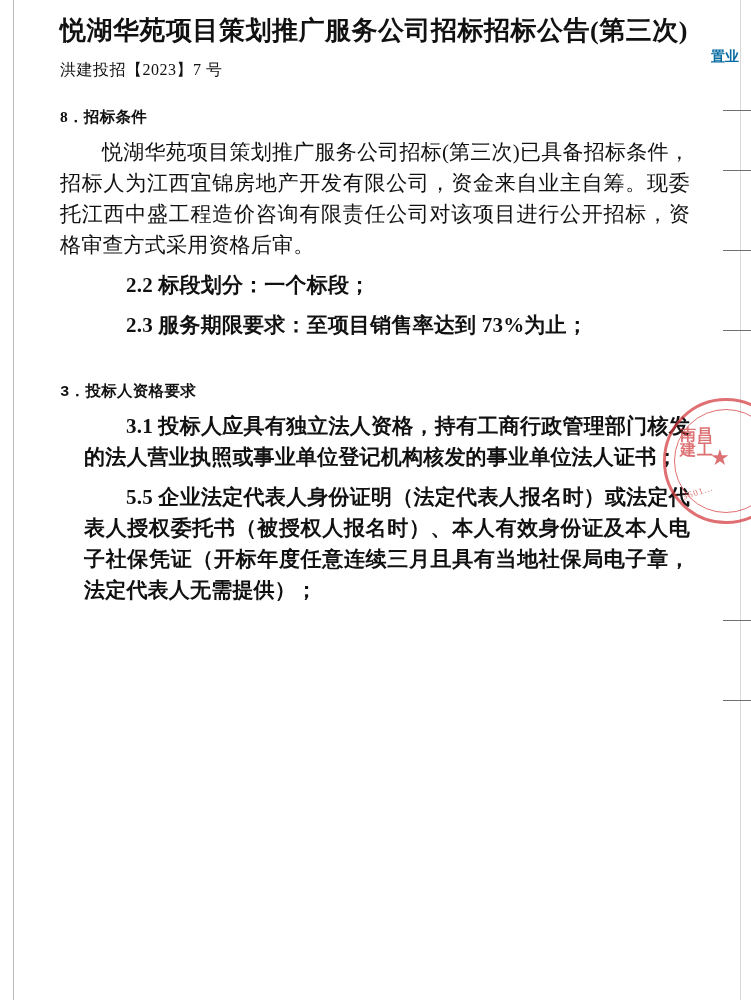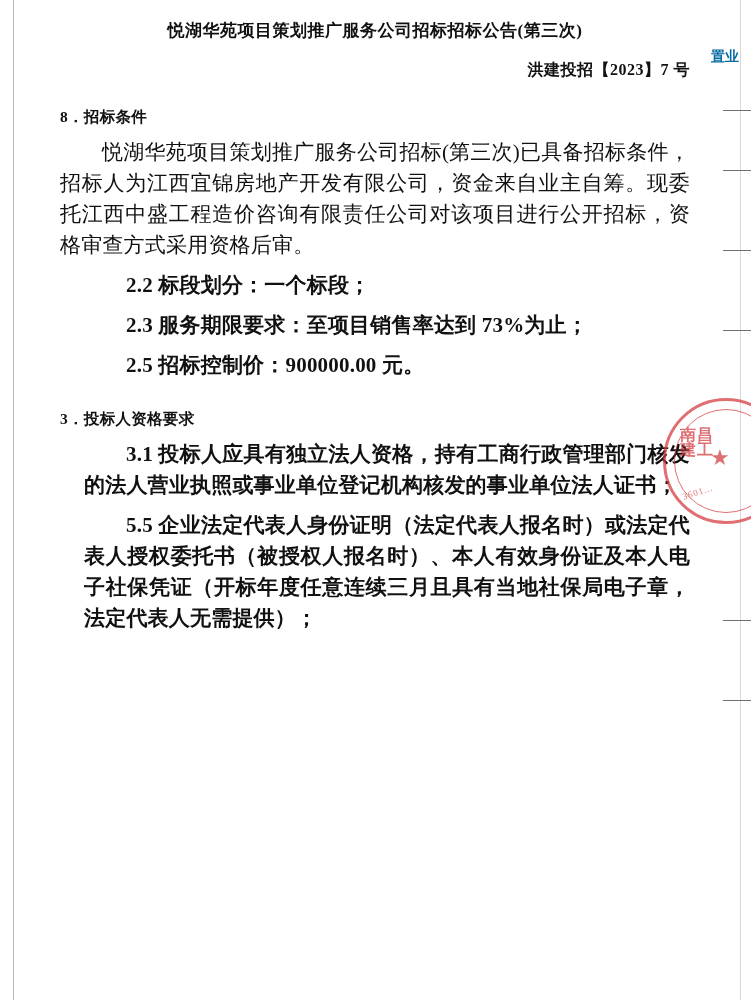--- a/index.html
+++ b/index.html
@@ -37,43 +37,43 @@
   .doc {
     position: absolute;
     left: 60px;
     top: 0;
     width: 630px;
     padding-top: 10px;
     box-sizing: border-box;
   }
 
   .title {
-    text-align: center;
-    font-size: 17px;
+    font-size: 26px;
     font-weight: bold;
     letter-spacing: 0.5px;
     line-height: 30px;
     margin: 6px 0 0 0;
   }
   .subtitle {
-    text-align: right;
+    text-align: left;
     font-size: 16px;
-    font-weight: bold;
+    font-weight: normal;
     letter-spacing: 0.5px;
     margin: 14px 0 0 0;
   }
 
   h2.section {
     font-size: 15.5px;
     font-weight: bold;
     margin: 26px 0 0 0;
     letter-spacing: 0.3px;
   }
   h2.section.tight {
-    margin-top: 28px;
+    margin-top: 40px;
+    font-family: Liberation Mono, monospace;
   }
 
   p.para {
     font-size: 21px;
     line-height: 31px;
     margin: 9px 0 0 0;
     text-align: justify;
     text-justify: inter-ideograph;
     text-indent: 2em;
     letter-spacing: 0.2px;
@@ -168,21 +168,20 @@
 <div class="doc">
 
   <div class="title">悦湖华苑项目策划推广服务公司招标招标公告(第三次)</div>
   <div class="subtitle">洪建投招【2023】7 号</div>
 
   <h2 class="section">8．招标条件</h2>
   <p class="para">悦湖华苑项目策划推广服务公司招标(第三次)已具备招标条件，招标人为江西宜锦房地产开发有限公司，资金来自业主自筹。现委托江西中盛工程造价咨询有限责任公司对该项目进行公开招标，资格审查方式采用资格后审。</p>
 
   <p class="para b">2.2 标段划分：一个标段；</p>
   <p class="para b">2.3 服务期限要求：至项目销售率达到 73%为止；</p>
-  <p class="para b">2.5 招标控制价：900000.00 元。</p>
 
   <h2 class="section tight">3．投标人资格要求</h2>
   <p class="para b">3.1 投标人应具有独立法人资格，持有工商行政管理部门核发的法人营业执照或事业单位登记机构核发的事业单位法人证书；</p>
   <p class="para b">5.5 企业法定代表人身份证明（法定代表人报名时）或法定代表人授权委托书（被授权人报名时）、本人有效身份证及本人电子社保凭证（开标年度任意连续三月且具有当地社保局电子章，法定代表人无需提供）；</p>
 
 </div>
 
 <div class="right-margin">
   <div class="rm-text">置业</div>
   <div class="rm-line" style="top:110px"></div>

